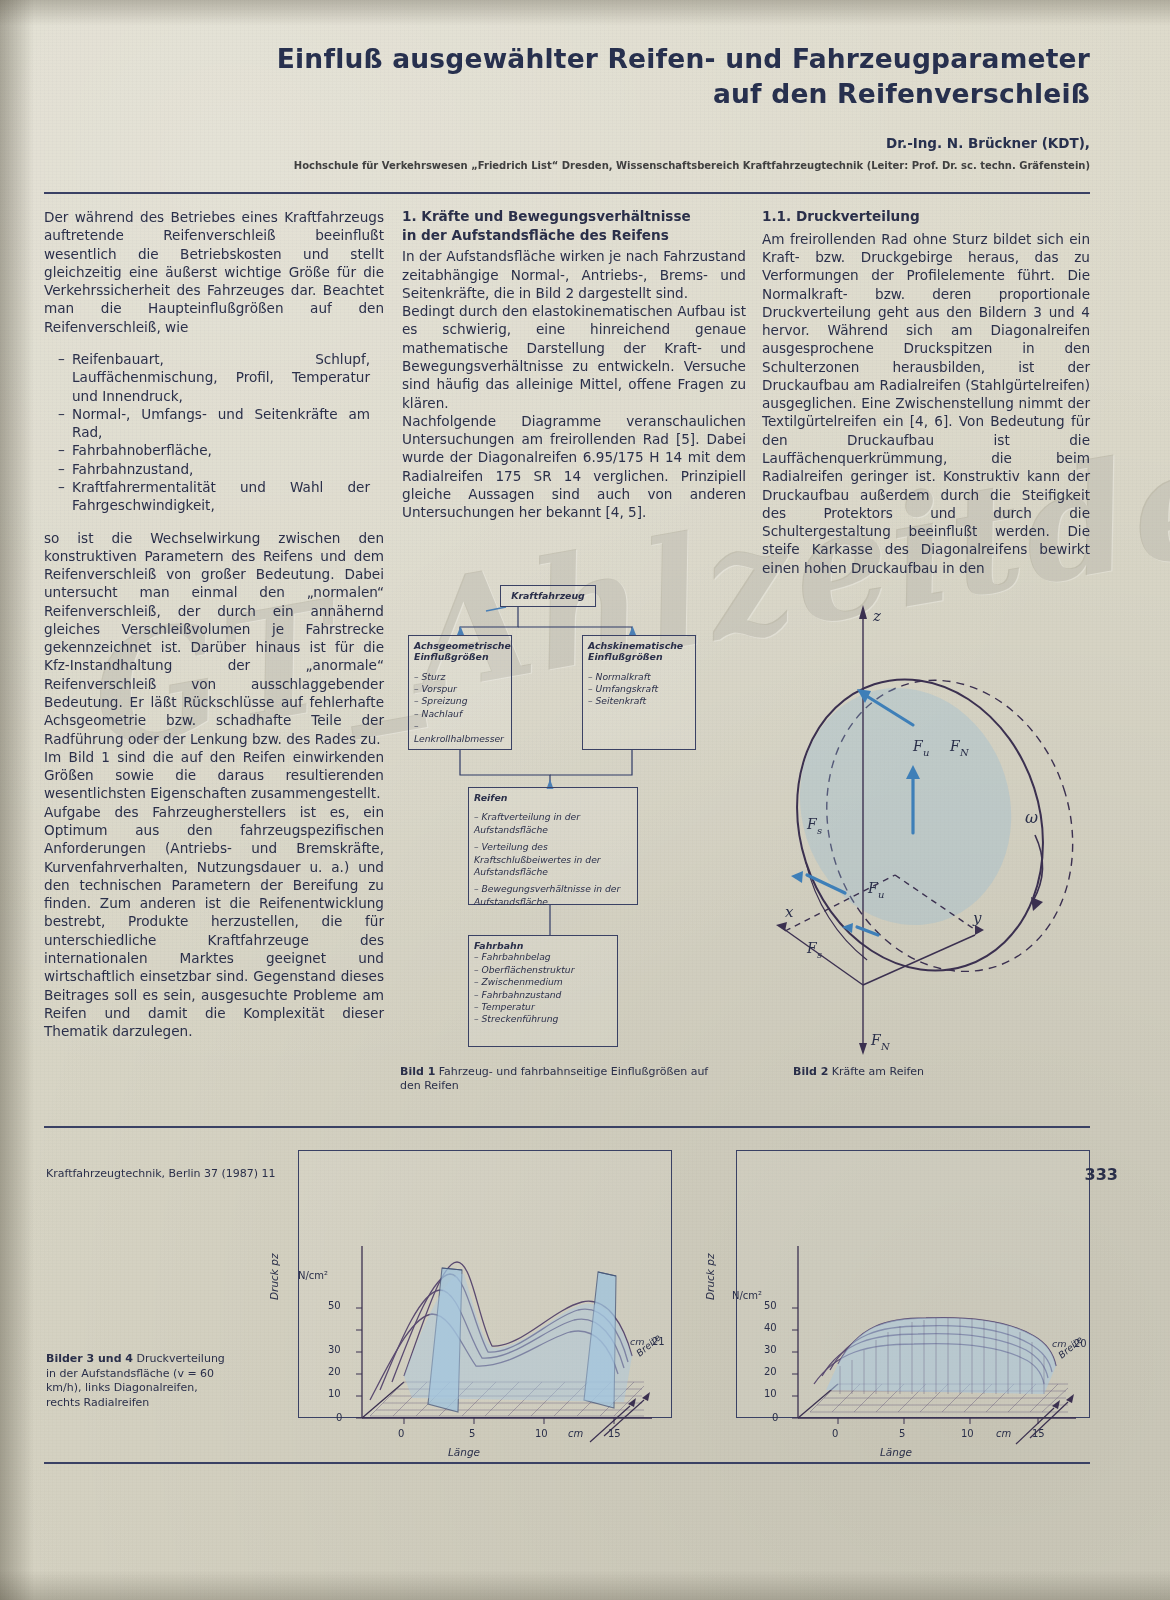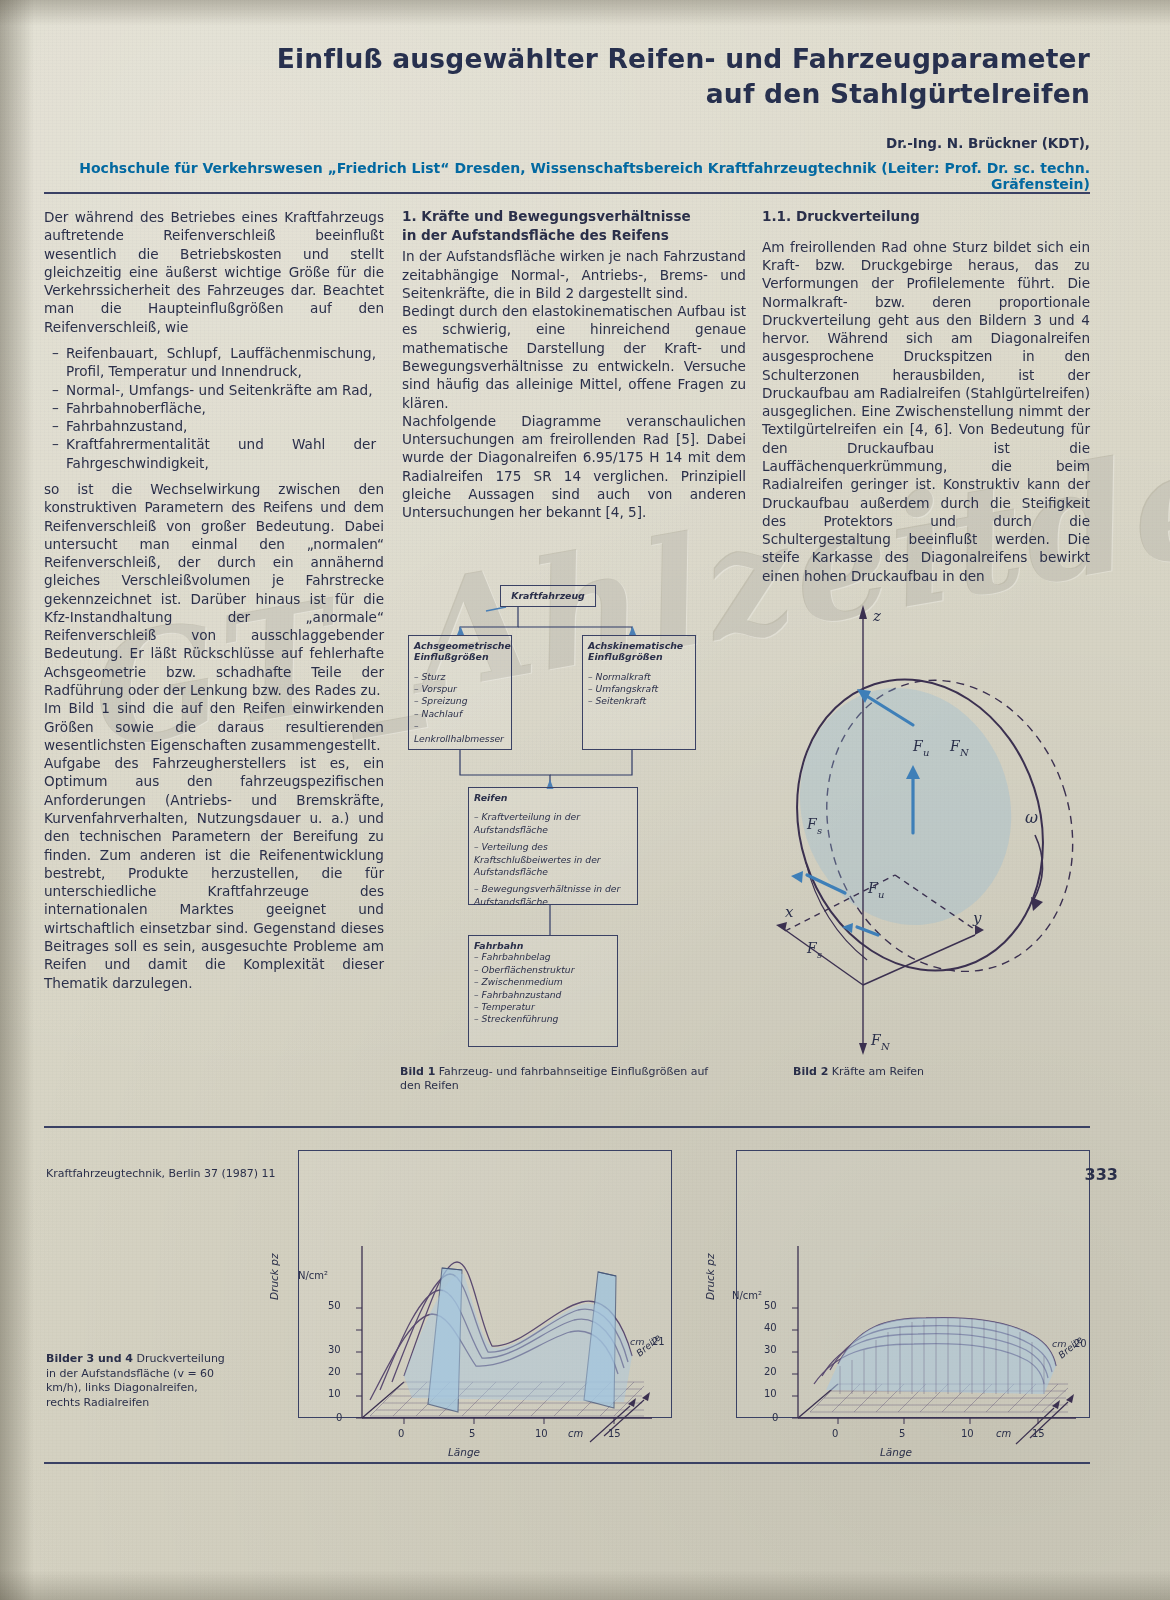--- a/index.html
+++ b/index.html
@@ -71,36 +71,36 @@
     letter-spacing:0.2px;
     color:#27304e;
   }
   .byline{
     position:absolute;right:80px;top:135px;
     font-size:13.5px;font-weight:bold;color:#27304e;
   }
   .affil{
     position:absolute;left:42px;top:160px;width:1048px;
     text-align:right;
-    font-size:14px;font-weight:bold;color:#0369a1;
+    font-size:10px;font-weight:bold;color:#404040;
   }
   .rule{
     position:absolute;left:44px;width:1046px;height:2px;background:#3a4164;
   }
 
   
   .col{position:absolute;font-size:13.6px;line-height:1.345;text-align:justify;}
   .col p{margin:0;}
   .col1{left:44px;top:208px;width:340px;}
   .col2{left:402px;top:208px;width:344px;}
   .col3{left:762px;top:208px;width:328px;}
   h3.sec{
     font-size:13.6px;font-weight:bold;margin:0 0 1px 0;line-height:1.3;
   }
-  ul.dash{margin:8px;padding:0;list-style:none;}
+  ul.dash{margin:14px;padding:0;list-style:none;}
   ul.dash li{
     position:relative;padding-left:14px;text-align:justify;
   }
   ul.dash li:before{content:"–";position:absolute;left:0;top:0;}
 
   
   .figwrap{position:absolute;left:400px;top:575px;width:690px;height:520px;}
 
   .diagram{position:absolute;left:0;top:0;width:330px;height:500px;font-size:9.4px;font-style:italic;}
   .box{
@@ -137,21 +137,21 @@
 <div class="edge-dark-left"></div>
 <div class="edge-dark-top"></div>
 <div class="edge-dark-bottom"></div>
 
 <div class="watermark">GT_Ahlzeitde</div>
 
 <div class="content">
 
   <div class="title">
     <div>Einfluß ausgewählter Reifen- und Fahrzeugparameter</div>
-    <div>auf den Stahlgürtelreifen</div>
+    <div>auf den Reifenverschleiß</div>
   </div>
 
   <div class="byline">Dr.-Ing. N. Brückner (KDT),</div>
   <div class="affil">Hochschule für Verkehrswesen „Friedrich List“ Dresden, Wissenschaftsbereich Kraftfahrzeugtechnik (Leiter: Prof. Dr. sc. techn. Gräfenstein)</div>
   <div class="rule" style="top:192px;"></div>
 
   <div class="col col1">
     <p>Der während des Betriebes eines Kraftfahrzeugs auftretende Reifenverschleiß beeinflußt wesentlich die Betriebskosten und stellt gleichzeitig eine äußerst wichtige Größe für die Verkehrssicherheit des Fahrzeuges dar. Beachtet man die Haupteinflußgrößen auf den Reifenverschleiß, wie</p>
     <ul class="dash">
       <li>Reifenbauart, Schlupf, Lauffächenmischung, Profil, Temperatur und Innendruck,</li>
@@ -167,21 +167,21 @@
 
   <div class="col col2">
     <h3 class="sec">1. Kräfte und Bewegungsverhältnisse</h3>
     <h3 class="sec" style="margin-bottom:3px;">in der Aufstandsfläche des Reifens</h3>
     <p>In der Aufstandsfläche wirken je nach Fahrzustand zeitabhängige Normal-, Antriebs-, Brems- und Seitenkräfte, die in Bild 2 dargestellt sind.</p>
     <p>Bedingt durch den elastokinematischen Aufbau ist es schwierig, eine hinreichend genaue mathematische Darstellung der Kraft- und Bewegungsverhältnisse zu entwickeln. Versuche sind häufig das alleinige Mittel, offene Fragen zu klären.</p>
     <p>Nachfolgende Diagramme veranschaulichen Untersuchungen am freirollenden Rad [5]. Dabei wurde der Diagonalreifen 6.95/175 H 14 mit dem Radialreifen 175 SR 14 verglichen. Prinzipiell gleiche Aussagen sind auch von anderen Untersuchungen her bekannt [4, 5].</p>
   </div>
 
   <div class="col col3">
-    <h3 class="sec" style="font-style:normal;margin-bottom:12px;">1.1. Druckverteilung</h3>
+    <h3 class="sec" style="font-style:normal;margin-bottom:4px;">1.1. Druckverteilung</h3>
     <p>Am freirollenden Rad ohne Sturz bildet sich ein Kraft- bzw. Druckgebirge heraus, das zu Verformungen der Profilelemente führt. Die Normalkraft- bzw. deren proportionale Druckverteilung geht aus den Bildern 3 und 4 hervor. Während sich am Diagonalreifen ausgesprochene Druckspitzen in den Schulterzonen herausbilden, ist der Druckaufbau am Radialreifen (Stahlgürtelreifen) ausgeglichen. Eine Zwischenstellung nimmt der Textilgürtelreifen ein [4, 6]. Von Bedeutung für den Druckaufbau ist die Lauffächenquerkrümmung, die beim Radialreifen geringer ist. Konstruktiv kann der Druckaufbau außerdem durch die Steifigkeit des Protektors und durch die Schultergestaltung beeinflußt werden. Die steife Karkasse des Diagonalreifens bewirkt einen hohen Druckaufbau in den</p>
   </div>
 
   <div class="figwrap">
 
     <div class="diagram">
       <svg width="330" height="500" style="position:absolute;left:0;top:0;">
         <g stroke="#2f3a66" stroke-width="1.2" fill="none">
           <path d="M118 32 L118 52 L60 52 L60 60"></path>
           <path d="M118 52 L232 52 L232 60"></path>

